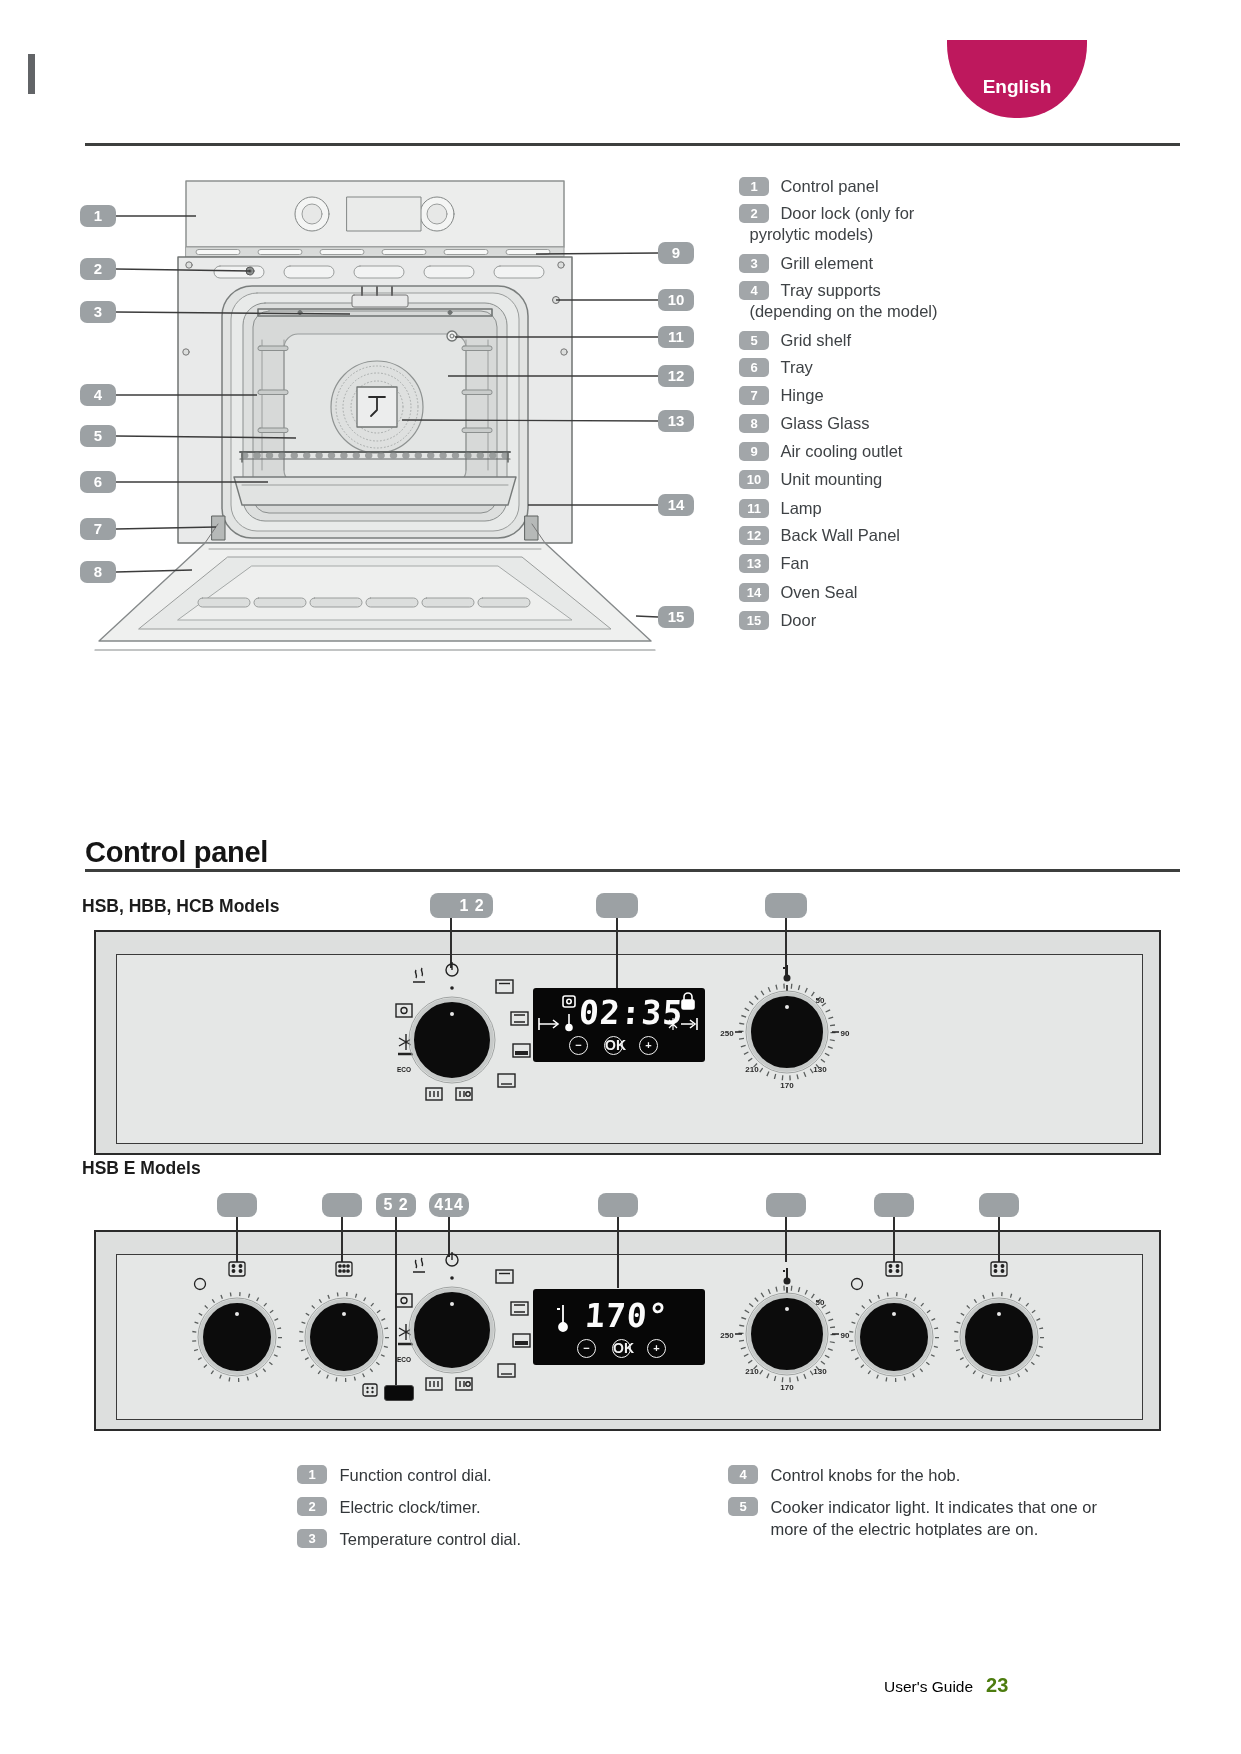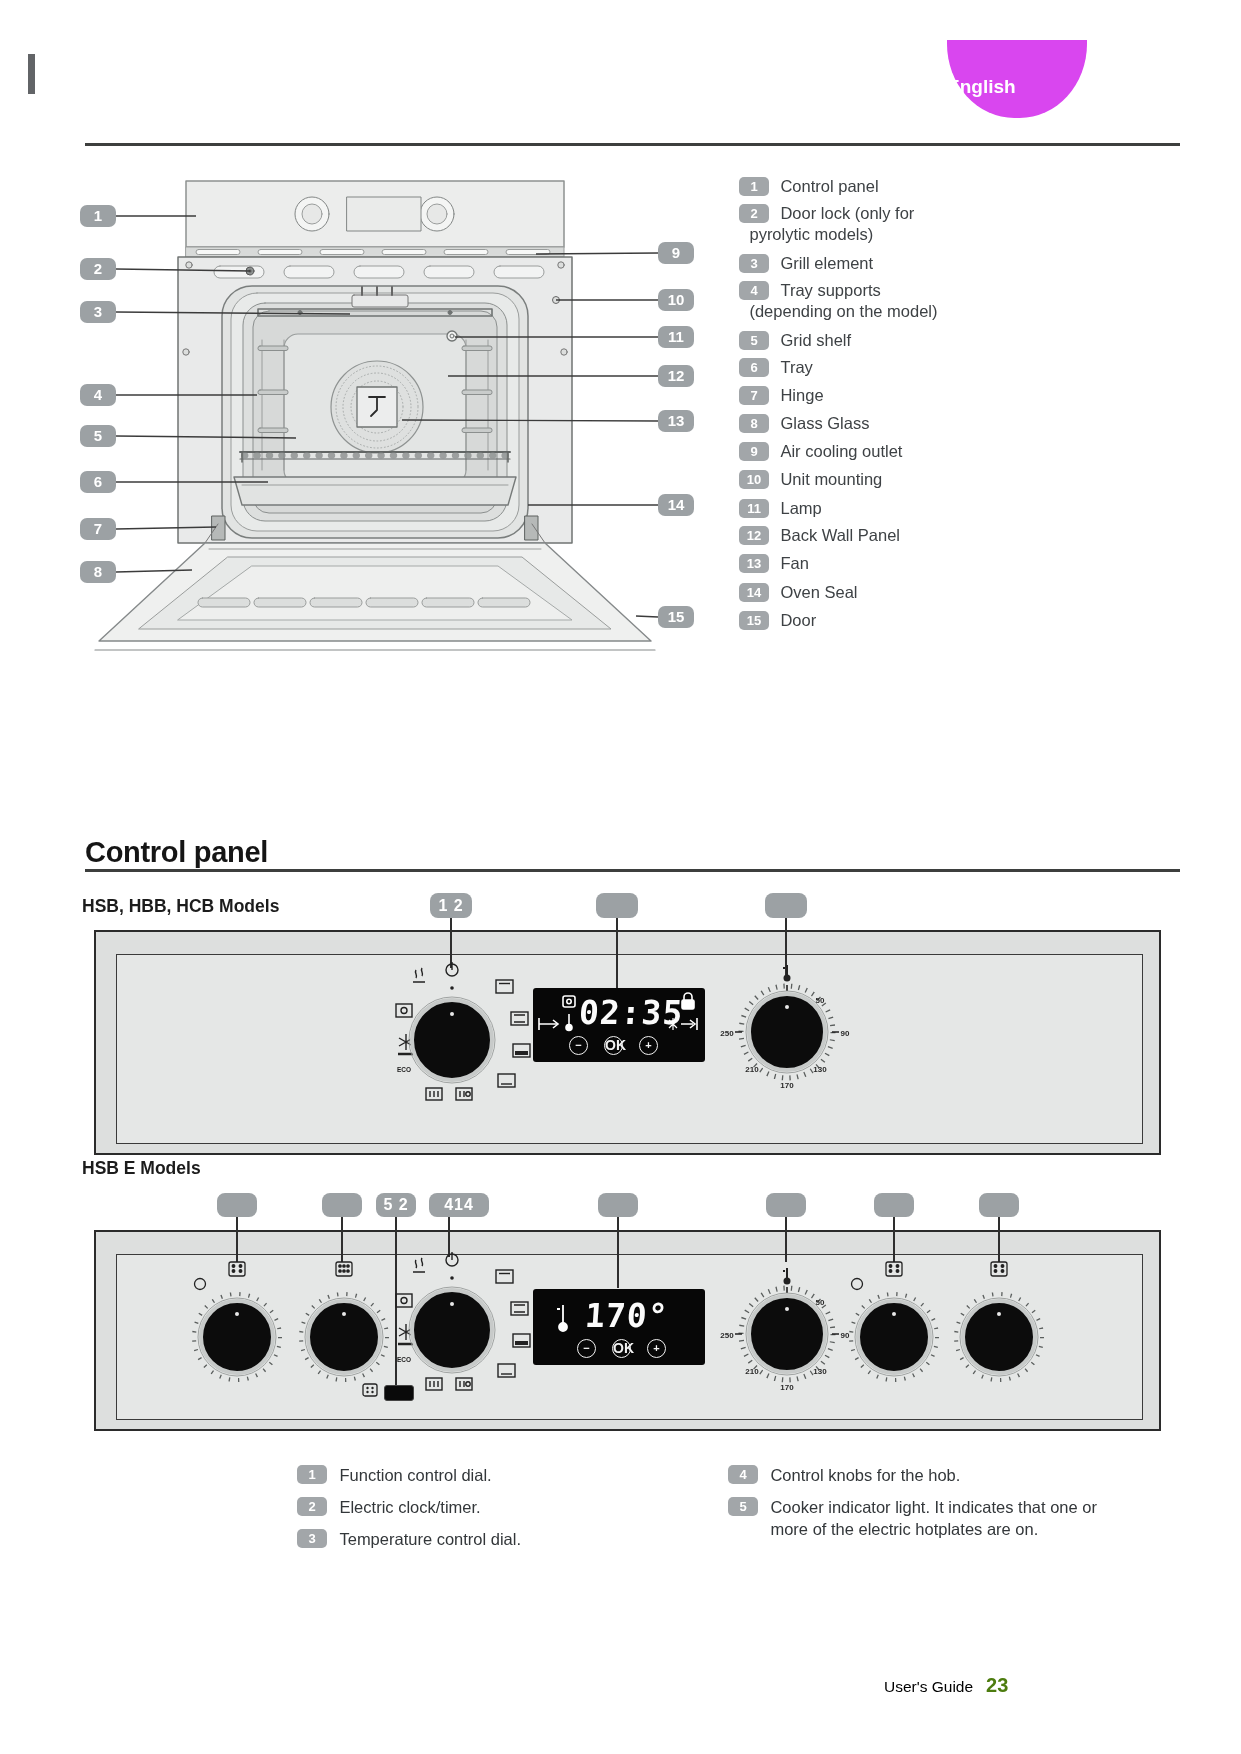--- a/index.html
+++ b/index.html
@@ -6,22 +6,22 @@
   .page{position:relative;width:1241px;height:1754px;background:#fff;overflow:hidden;
         font-family:"Liberation Sans", sans-serif;color:#222;}
   .abs{position:absolute;}
 
   
   .h1{font-size:31px;font-weight:bold;letter-spacing:-0.3px;color:#151515;}
   .rule{height:2.5px;background:#3d3f3e;}
   .model-label{font-size:17.5px;font-weight:bold;color:#1c1c1c;}
 
   
-  .badge{left:947px;top:40px;width:140px;height:78px;background:#d946ef;
-         border-radius:14% 14% 48% 48% / 0 0 95% 95%;}
+  .badge{left:947px;top:40px;width:140px;height:78px;background:#be185d;
+         border-radius:14% 14% 48% 48% / 0 0 95% 95%;text-align:center;}
   .badge span{display:inline-block;margin-top:36px;color:#fff;font-size:19px;font-weight:bold;}
 
   
   .cpill{width:36px;height:22px;line-height:22px;border-radius:7px;background:#9ca1a4;
          color:#fff;font-size:15px;font-weight:bold;text-align:center;}
   .lpill{display:inline-block;width:30px;height:19px;line-height:19px;border-radius:5px;
          background:#a2a6a9;color:#fff;font-size:13px;font-weight:bold;text-align:center;vertical-align:top;margin-top:1px;}
   .ppill{width:42px;height:25px;line-height:25px;border-radius:8px;background:#9ca1a4;
          color:#fff;font-size:16px;font-weight:bold;text-align:center;letter-spacing:1px;}
 
@@ -263,21 +263,21 @@
     <span class="legend-label">Oven Seal</span></div>
   <div class="abs" style="left:739px;top:610px;">
     <span class="lpill">15</span>
     <span class="legend-label">Door</span></div>
 
   <div class="abs h1" style="left:85px;top:836px;font-size:29px;">Control panel</div>
   <div class="abs rule" style="left:85px;top:869px;width:1095px;"></div>
 
   <div class="abs model-label" style="left:82px;top:896px;">HSB, HBB, HCB Models</div>
 
-  <div class="abs ppill" style="left:430px;top:893px;">1 2</div>
+  <div class="abs ppill" style="left:430px;top:893px;padding-left:21px;">1 2</div>
   <div class="abs ppill" style="left:596px;top:893px;"></div>
   <div class="abs ppill" style="left:765px;top:893px;"></div>
 
   <div class="abs panel" style="left:94px;top:930px;width:1063px;height:221px;">
     <div class="panel-inner"></div>
   </div>
   <div class="abs vline" style="left:450px;top:918px;height:50px;"></div>
   <div class="abs vline" style="left:616px;top:918px;height:70px;"></div>
   <div class="abs vline" style="left:785px;top:918px;height:60px;"></div>
 
@@ -366,21 +366,21 @@
       <text x="40" y="115">210</text>
       <text x="15" y="79">250</text>
     </g>
   </svg>
 
   <div class="abs model-label" style="left:82px;top:1158px;">HSB E Models</div>
 
   <div class="abs ppill" style="left:217px;top:1193px;width:40px;height:24px;line-height:24px;"></div>
   <div class="abs ppill" style="left:322px;top:1193px;width:40px;height:24px;line-height:24px;"></div>
   <div class="abs ppill" style="left:376px;top:1193px;width:40px;height:24px;line-height:24px;">5 2</div>
-  <div class="abs ppill" style="left:429px;top:1193px;width:60px;height:24px;line-height:24px;">414</div>
+  <div class="abs ppill" style="left:429px;top:1193px;width:40px;height:24px;line-height:24px;border-radius:10px;">414</div>
   <div class="abs ppill" style="left:598px;top:1193px;width:40px;height:24px;line-height:24px;"></div>
   <div class="abs ppill" style="left:766px;top:1193px;width:40px;height:24px;line-height:24px;"></div>
   <div class="abs ppill" style="left:874px;top:1193px;width:40px;height:24px;line-height:24px;"></div>
   <div class="abs ppill" style="left:979px;top:1193px;width:40px;height:24px;line-height:24px;"></div>
 
   <div class="abs panel" style="left:94px;top:1230px;width:1063px;height:197px;">
     <div class="panel-inner"></div>
   </div>
   <div class="abs vline" style="left:236px;top:1217px;height:45px;"></div>
   <div class="abs vline" style="left:341px;top:1217px;height:45px;"></div>

